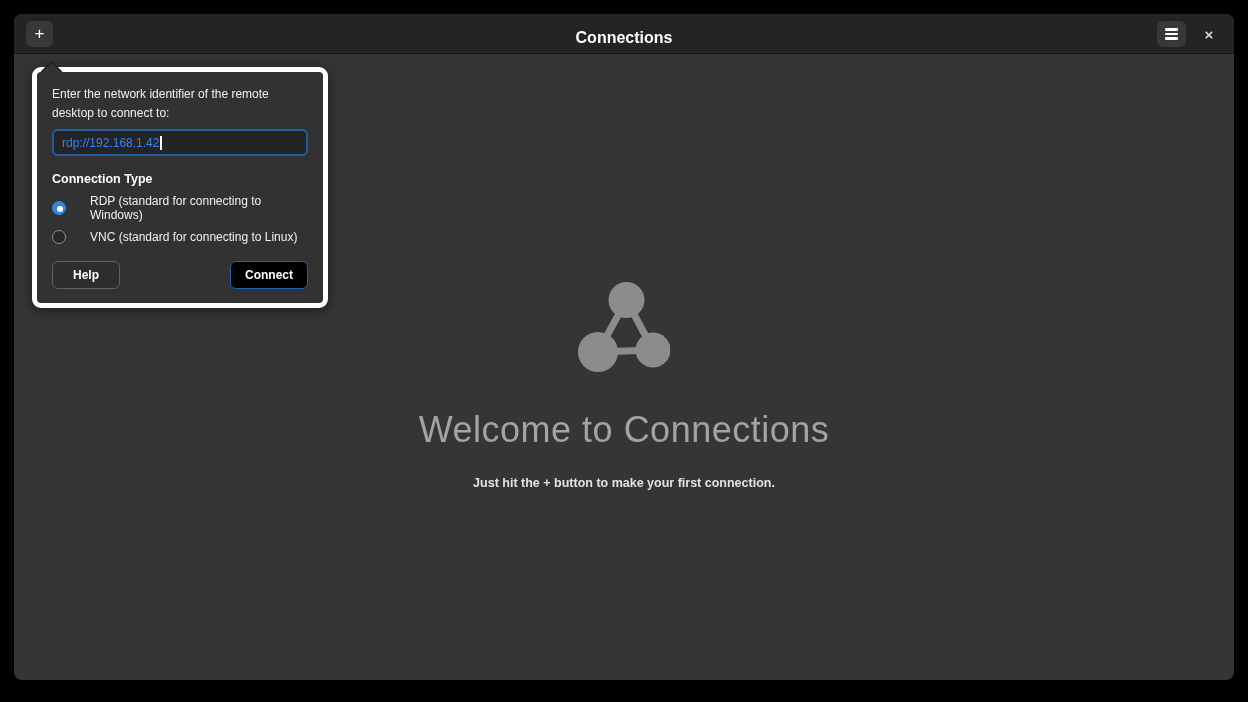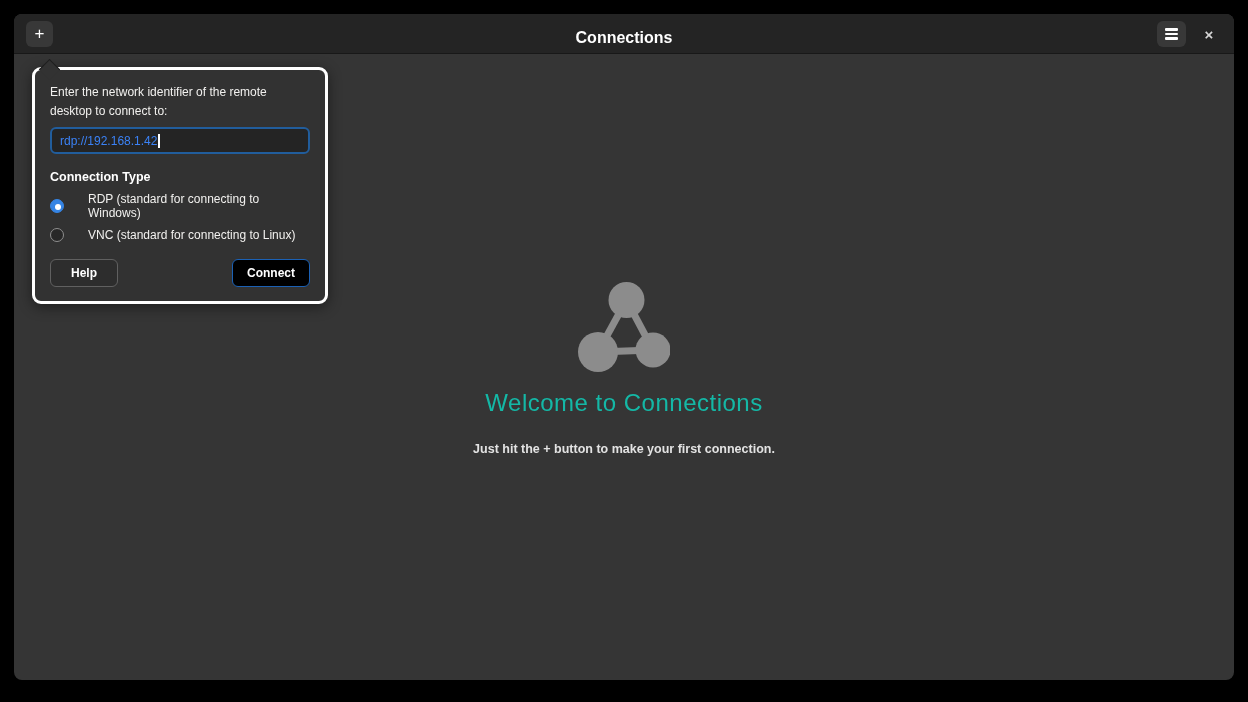--- a/index.html
+++ b/index.html
@@ -51,36 +51,36 @@
   }
 
   
   .status-page {
     position:absolute; left:0; right:0; top:268px;
     display:flex; flex-direction:column; align-items:center;
     text-align:center;
   }
   .app-glyph { width:92px; height:90px; }
   .welcome-title {
-    margin-top:17px;
-    font-size:24px; font-weight:300; letter-spacing:0.5px;
-    color:#14b8a6;
+    margin-top:37px;
+    font-size:36px; font-weight:300; letter-spacing:0.5px;
+    color:#a3a3a3;
   }
   .welcome-desc {
     margin-top:25px;
     font-size:12.5px; font-weight:600;
     color:#e3e3e3;
   }
   .welcome-desc b { font-weight:800; }
 
   
   .popover {
     position:absolute; left:18px; top:53px; width:296px;
     background:#323232;
-    border:3px solid #ffffff;
+    border:5px solid #ffffff;
     border-radius:9px;
     box-shadow:0 3px 14px rgba(0,0,0,0.45);
     padding:13px 15px 14px 15px;
   }
   .popover-arrow {
     position:absolute; top:-8px; left:7px;
     width:15px; height:15px;
     background:#323232;
     border-left:1px solid #1d1d1d; border-top:1px solid #1d1d1d;
     transform:rotate(45deg);

